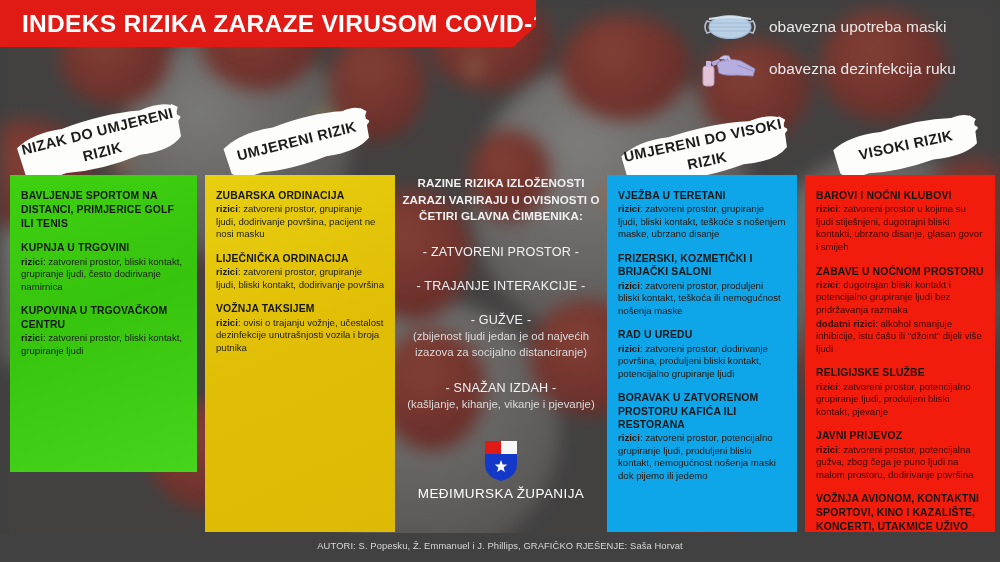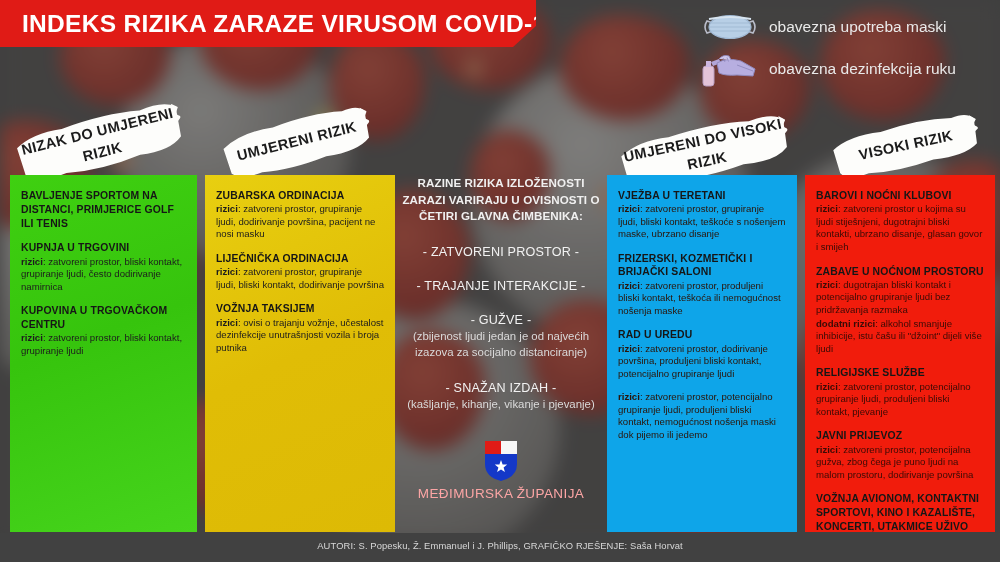--- a/index.html
+++ b/index.html
@@ -137,21 +137,21 @@
   .b2 { left: 222px; top: 113px; width: 150px; height: 58px; transform: rotate(-14deg); }
   .b3 { left: 620px; top: 122px; width: 170px; height: 58px; transform: rotate(-12deg); }
   .b4 { left: 832px; top: 120px; width: 148px; height: 52px; transform: rotate(-12deg); }
 
   
   .col {
     position: absolute;
     padding: 14px 11px 10px 11px;
     overflow: hidden;
   }
-  .col-green  { left: 10px;  top: 175px; width: 187px; height: 357px;
+  .col-green  { left: 10px;  top: 175px; width: 187px; height: 297px;
     background: linear-gradient(160deg, #3fd011 0%, #36c40d 45%, #46d41c 100%); }
   .col-yellow { left: 205px; top: 175px; width: 190px; height: 357px;
     background: linear-gradient(155deg, #e8cf10 0%, #e0bd06 50%, #ddba05 100%); }
   .col-orange { left: 607px; top: 175px; width: 190px; height: 357px;
     background: #0ea5e9; }
   .col-red    { left: 805px; top: 175px; width: 190px; height: 357px;
     background: #f11c0c; }
 
   .entry { margin-bottom: 11px; }
   .entry-title {
@@ -201,21 +201,21 @@
     margin-top: 2px;
   }
 
   
   .crest-wrap {
     position: absolute; left: 398px; top: 440px; width: 206px;
     text-align: center;
   }
   .crest { width: 34px; height: 42px; margin: 0 auto; display: block; }
   .county-name {
-    color: #fca5a5; font-size: 13.5px; margin-top: 4px; letter-spacing: .4px;
+    color: #ffffff; font-size: 13.5px; margin-top: 4px; letter-spacing: .4px;
   }
 
   
   .credits {
     position: absolute; left: 0; top: 540px; width: 1000px;
     text-align: center;
     color: #d8d8d8;
     font-size: 9.4px;
     letter-spacing: .1px;
   }
@@ -401,20 +401,21 @@
     </div>
     <div class="entry">
       <div class="entry-title">FRIZERSKI, KOZMETIČKI I BRIJAČKI SALONI</div>
       <div class="entry-risk"><span class="rl">rizici</span><span>: zatvoreni prostor, produljeni bliski kontakt, teškoća ili nemogućnost nošenja maske</span></div>
     </div>
     <div class="entry">
       <div class="entry-title">RAD U UREDU</div>
       <div class="entry-risk"><span class="rl">rizici</span><span>: zatvoreni prostor, dodirivanje površina, produljeni bliski kontakt, potencijalno grupiranje ljudi</span></div>
     </div>
     <div class="entry">
+      <div class="entry-title">BORAVAK U ZATVORENOM PROSTORU KAFIĆA ILI RESTORANA</div>
       <div class="entry-risk"><span class="rl">rizici</span><span>: zatvoreni prostor, potencijalno grupiranje ljudi, produljeni bliski kontakt, nemogućnost nošenja maski dok pijemo ili jedemo</span></div>
     </div>
   </div>
 
   <div class="col col-red">
     <div class="entry">
       <div class="entry-title">BAROVI I NOĆNI KLUBOVI</div>
       <div class="entry-risk"><span class="rl">rizici</span><span>: zatvoreni prostor u kojima su ljudi stiješnjeni, dugotrajni bliski kontakti, ubrzano disanje, glasan govor i smijeh</span></div>
     </div>
     <div class="entry">

